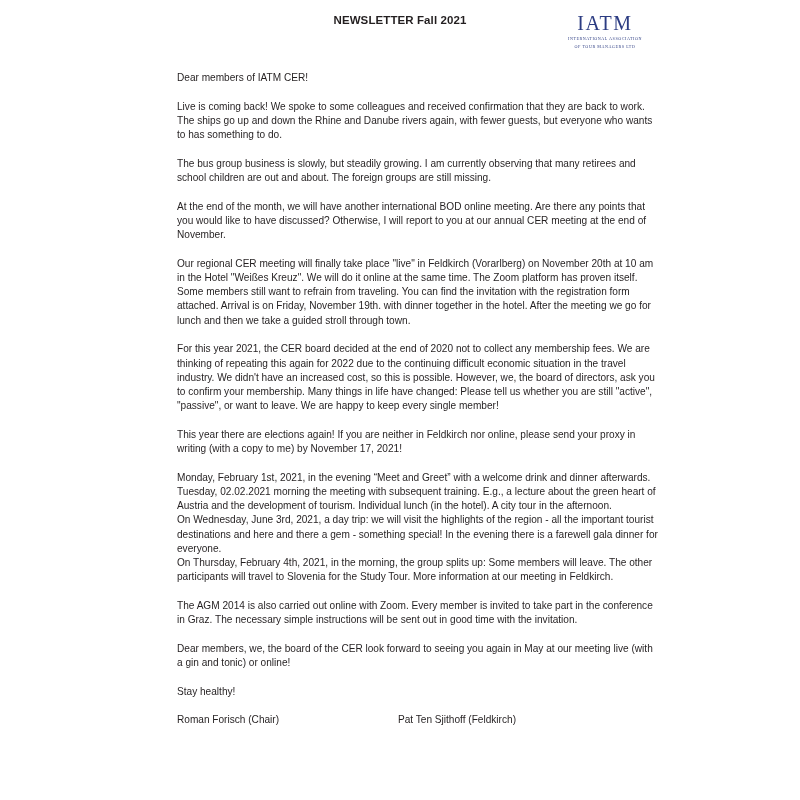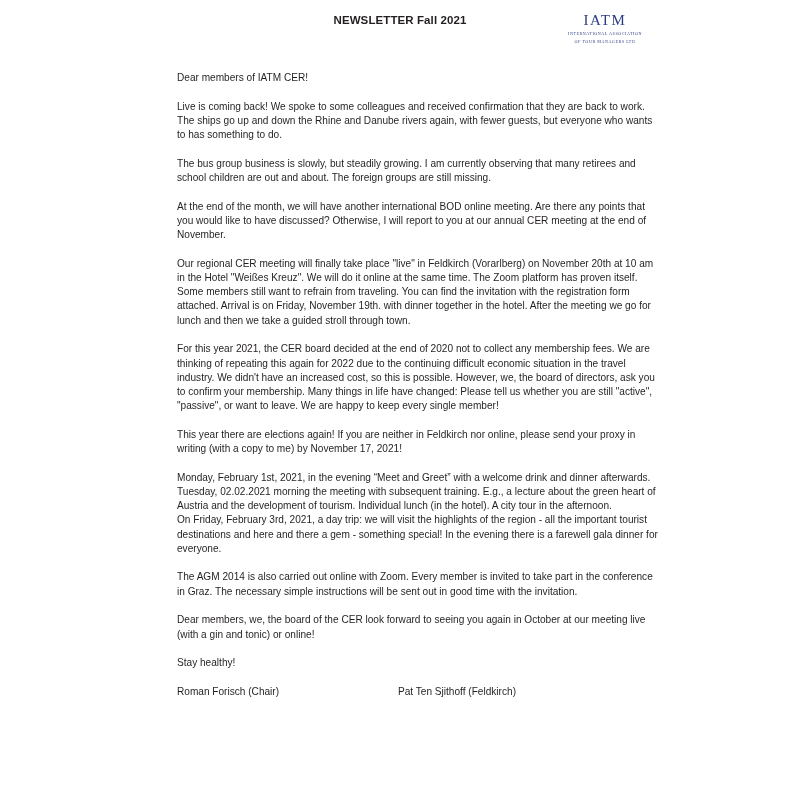--- a/index.html
+++ b/index.html
@@ -42,21 +42,21 @@
   .logo {
     position: absolute;
     left: 553px;
     top: 13px;
     width: 104px;
     text-align: center;
     line-height: 1;
   }
   .logo-mark {
     font-family: "Liberation Serif", serif;
-    font-size: 15px;
+    font-size: 20px;
     font-weight: normal;
     letter-spacing: 1.6px;
     color: #2c3c82;
     line-height: 1.05;
   }
   .logo-sub {
     font-family: "Liberation Serif", serif;
     font-size: 4.1px;
     letter-spacing: 0.55px;
     color: #2c3c82;
@@ -136,26 +136,27 @@
     <p class="para">Our regional CER meeting will finally take place "live" in Feldkirch (Vorarlberg) on November 20th at 10 am in the Hotel "Weißes Kreuz". We will do it online at the same time. The Zoom platform has proven itself. Some members still want to refrain from traveling. You can find the invitation with the registration form attached. Arrival is on Friday, November 19th. with dinner together in the hotel. After the meeting we go for lunch and then we take a guided stroll through town.</p>
 
     <p class="para">For this year 2021, the CER board decided at the end of 2020 not to collect any membership fees. We are thinking of repeating this again for 2022 due to the continuing difficult economic situation in the travel industry. We didn't have an increased cost, so this is possible. However, we, the board of directors, ask you to confirm your membership. Many things in life have changed: Please tell us whether you are still "active", "passive", or want to leave. We are happy to keep every single member!</p>
 
     <p class="para">This year there are elections again! If you are neither in Feldkirch nor online, please send your proxy in writing (with a copy to me) by November 17, 2021!</p>
 
 
     <div class="block-tight">
       <span class="ln">Monday, February 1st, 2021, in the evening “Meet and Greet” with a welcome drink and dinner afterwards.</span>
       <span class="ln">Tuesday, 02.02.2021 morning the meeting with subsequent training. E.g., a lecture about the green heart of Austria and the development of tourism. Individual lunch (in the hotel). A city tour in the afternoon.</span>
-      <span class="ln">On Friday, February 3rd, 2021, a day trip: we will visit the highlights of the region - all the important tourist destinations and here and there a gem - something special! In the evening there is a farewell gala dinner for everyone.</span>
+      <span class="ln">On Wednesday, June 3rd, 2021, a day trip: we will visit the highlights of the region - all the important tourist destinations and here and there a gem - something special! In the evening there is a farewell gala dinner for everyone.</span>
+      <span class="ln">On Thursday, February 4th, 2021, in the morning, the group splits up: Some members will leave. The other participants will travel to Slovenia for the Study Tour. More information at our meeting in Feldkirch.</span>
     </div>
 
     <p class="para">The AGM 2014 is also carried out online with Zoom. Every member is invited to take part in the conference in Graz. The necessary simple instructions will be sent out in good time with the invitation.</p>
 
-    <p class="para">Dear members, we, the board of the CER look forward to seeing you again in October at our meeting live (with a gin and tonic) or online!</p>
+    <p class="para">Dear members, we, the board of the CER look forward to seeing you again in May at our meeting live (with a gin and tonic) or online!</p>
 
     <p class="para">Stay healthy!</p>
 
     <div class="sig-row">
       <span class="sig-left">Roman Forisch (Chair)</span>
       <span class="sig-right">Pat Ten Sjithoff (Feldkirch)</span>
     </div>
 
   </div>
 </div>

